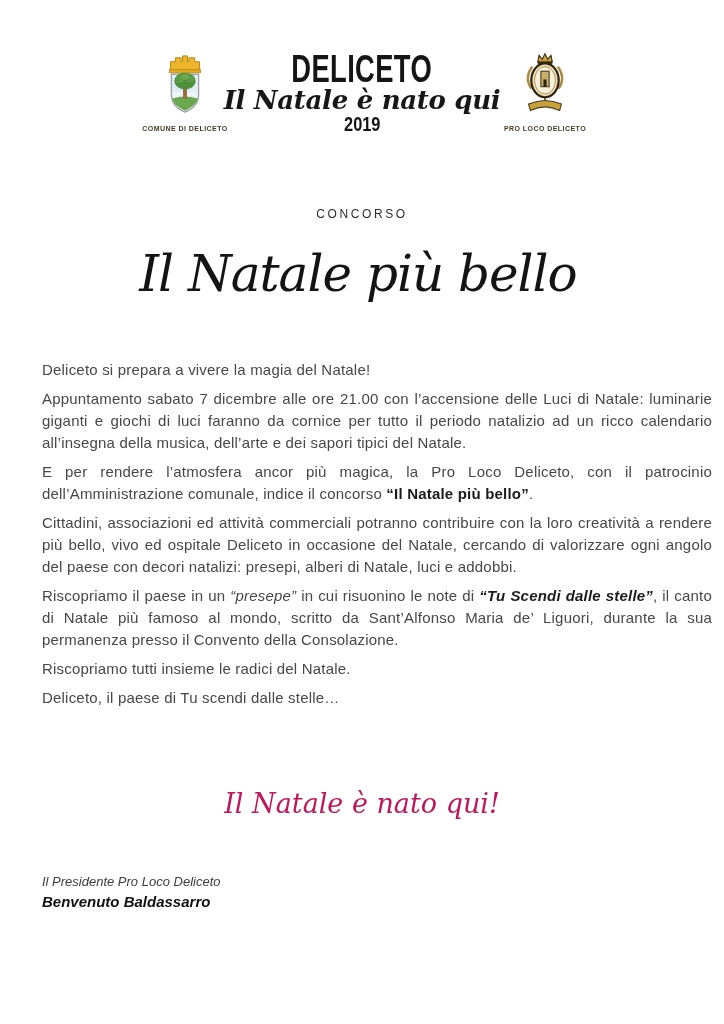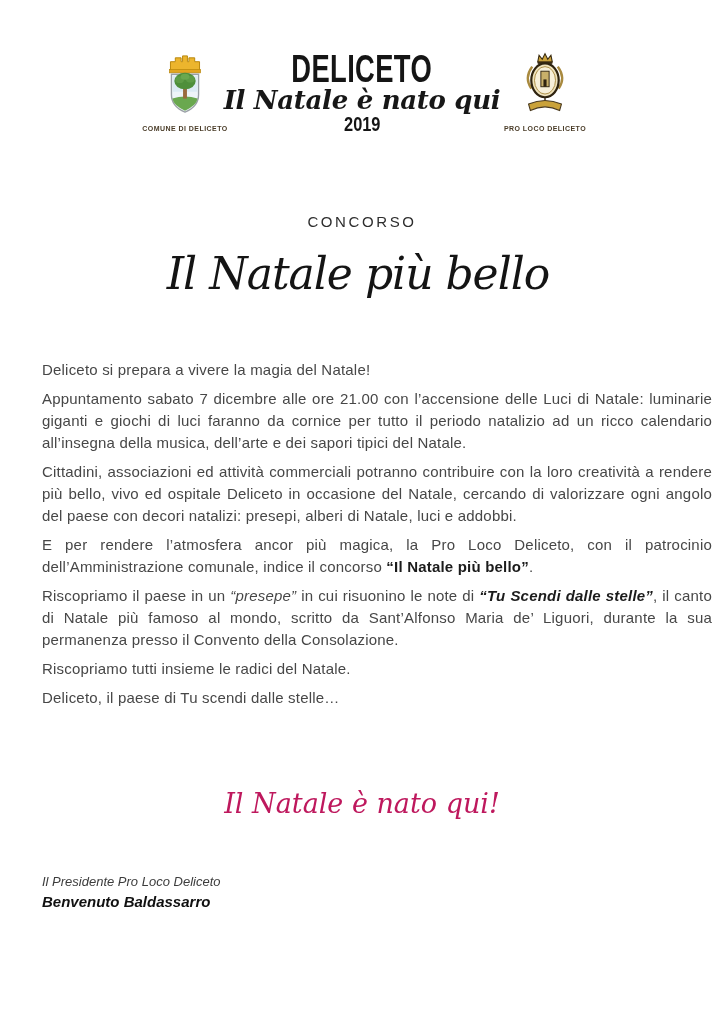--- a/index.html
+++ b/index.html
@@ -24,27 +24,27 @@
   .script-subtitle{
     font-family:"DejaVu Serif",serif;font-style:italic;font-weight:600;
     font-size:26px;line-height:29px;letter-spacing:-.3px;color:#171717;
   }
   .year{
     font-size:20px;font-weight:bold;line-height:19px;
     display:inline-block;transform:scaleX(.82);color:#151515;
   }
   
   .concorso{
-    position:absolute;left:0;right:0;top:213px;text-align:center;
-    font-size:15px;letter-spacing:2.6px;color:#2d2d2d;
+    position:absolute;left:0;right:0;top:207px;text-align:center;
+    font-size:12px;letter-spacing:2.6px;color:#2d2d2d;
   }
   .contest-title{
     position:absolute;left:0;right:8px;top:234px;text-align:center;
     font-family:"DejaVu Serif",serif;font-style:italic;font-weight:500;
-    font-size:44px;line-height:80px;letter-spacing:-1px;color:#141414;
+    font-size:50px;line-height:80px;letter-spacing:-1px;color:#141414;
   }
   
   .body-text{position:absolute;left:42px;top:359px;width:670px;color:#474747;}
   .body-text p{
     margin:0 0 7px 0;font-size:15px;line-height:22px;text-align:justify;
     letter-spacing:.2px;
   }
   .body-text p:first-child{text-align:left;}
   .body-text .b{font-weight:bold;color:#1b1b1b;}
   .body-text .i{font-style:italic;}
@@ -103,22 +103,22 @@
     </svg>
     <div class="logo-caption">PRO LOCO DELICETO</div>
   </div>
 
   <div class="concorso">CONCORSO</div>
   <div class="contest-title">Il Natale più bello</div>
 
   <section class="body-text" id="body-paragraphs">
       <p><span>Deliceto si prepara a vivere la magia del Natale!</span></p>
       <p><span>Appuntamento sabato 7 dicembre alle ore 21.00 con l’accensione delle Luci di Natale: luminarie giganti e giochi di luci faranno da cornice per tutto il periodo natalizio ad un ricco calendario all’insegna della musica, dell’arte e dei sapori tipici del Natale.</span></p>
+      <p><span>E per rendere l’atmosfera ancor più magica, la Pro Loco Deliceto, con il patrocinio dell’Amministrazione comunale, indice il concorso </span><span class="b">“Il Natale più bello”</span><span>.</span></p>
       <p><span>Cittadini, associazioni ed attività commerciali potranno contribuire con la loro creatività a rendere più bello, vivo ed ospitale Deliceto in occasione del Natale, cercando di valorizzare ogni angolo del paese con decori natalizi: presepi, alberi di Natale, luci e addobbi.</span></p>
-      <p><span>E per rendere l’atmosfera ancor più magica, la Pro Loco Deliceto, con il patrocinio dell’Amministrazione comunale, indice il concorso </span><span class="b">“Il Natale più bello”</span><span>.</span></p>
       <p><span>Riscopriamo il paese in un </span><span class="i">“presepe”</span><span> in cui risuonino le note di </span><span class="b i">“Tu Scendi dalle stelle”</span><span>, il canto di Natale più famoso al mondo, scritto da Sant’Alfonso Maria de’ Liguori, durante la sua permanenza presso il Convento della Consolazione.</span></p>
       <p><span>Riscopriamo tutti insieme le radici del Natale.</span></p>
       <p><span>Deliceto, il paese di Tu scendi dalle stelle…</span></p>
     </section>
 
   <div class="closing-script">Il Natale è nato qui!</div>
 
   <div class="sig sig-left">
     <div class="role">Il Presidente Pro Loco Deliceto</div>
     <div class="name">Benvenuto Baldassarro</div>

